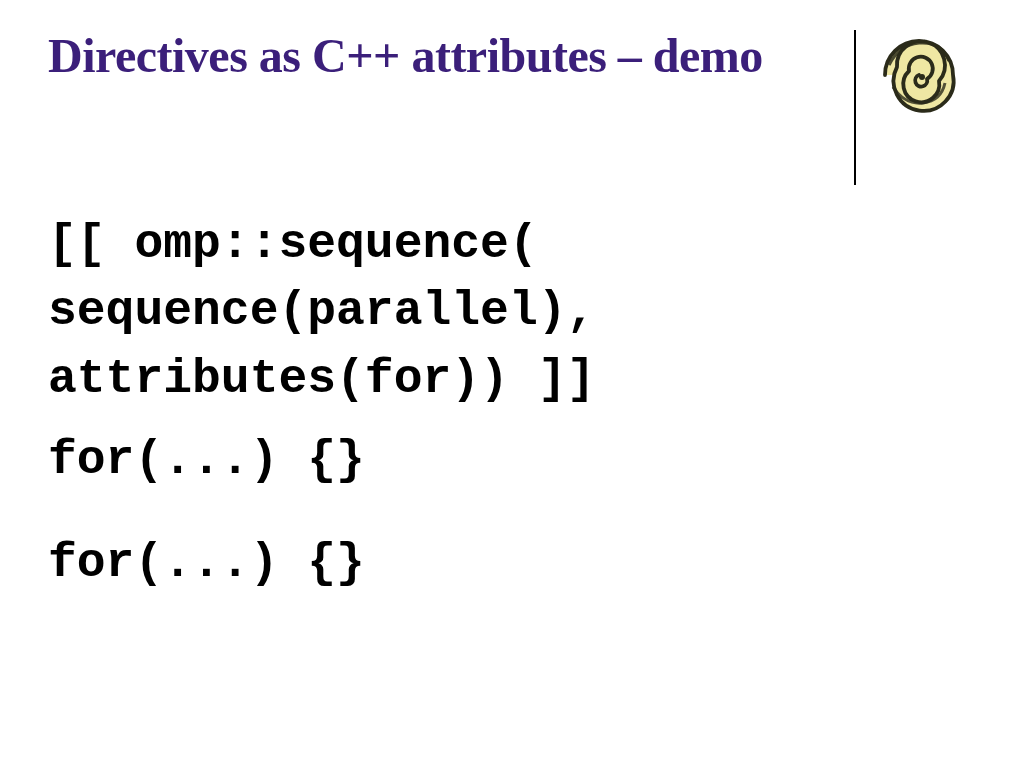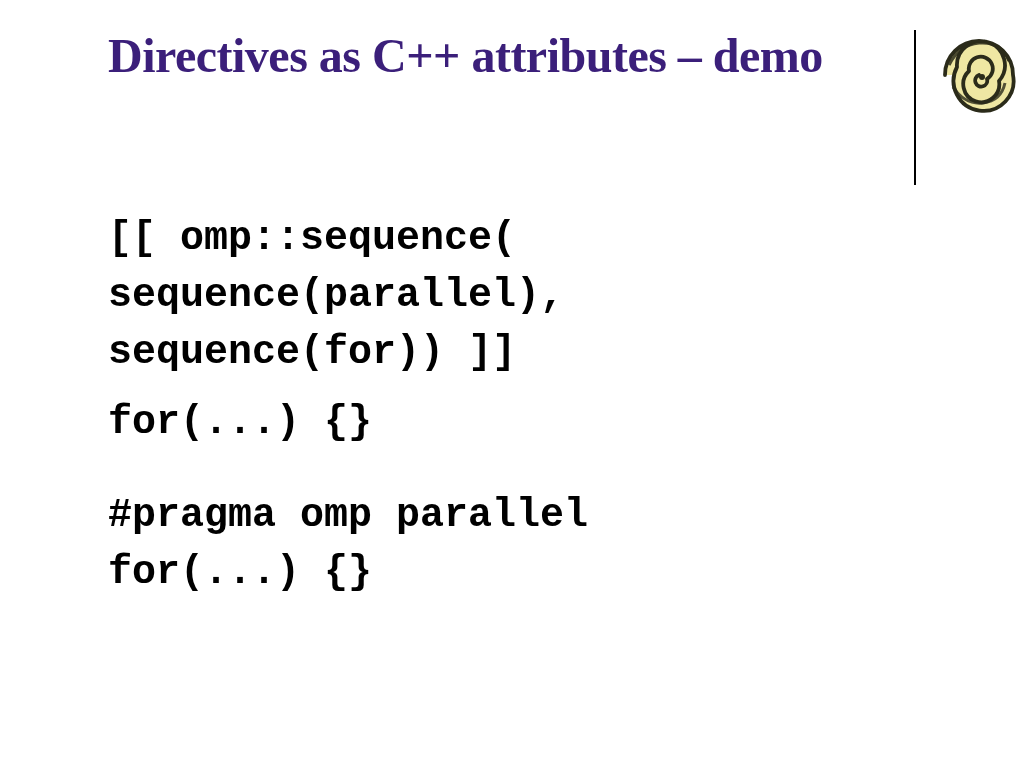--- a/index.html
+++ b/index.html
@@ -9,21 +9,21 @@
     height: 768px;
     background: #ffffff;
     font-family: Georgia, 'Times New Roman', serif;
     overflow: hidden;
   }
   .slide {
     position: relative;
     width: 1024px;
     height: 768px;
     box-sizing: border-box;
-    padding: 28px 80px 40px 108px;
+    padding: 28px 80px 40px 48px;
   }
   .title-area {
     display: flex;
     align-items: flex-start;
     gap: 0;
     margin-bottom: 28px;
   }
   .title {
     font-size: 48px;
     font-weight: 700;
@@ -45,21 +45,21 @@
   .shell-icon {
     flex: 0 0 auto;
     margin-top: 2px;
   }
   .code-block {
     margin-top: 8px;
   }
   .code {
     font-family: "Courier New", Courier, monospace;
     font-weight: 700;
-    font-size: 40px;
+    font-size: 48px;
     line-height: 1.32;
     color: #000;
     white-space: pre;
     margin: 0 0 4px 0;
   }
   .gap {
     height: 28px;
   }
   .gap-small {
     height: 14px;
@@ -89,25 +89,24 @@
           <path d="M -26,12 q 12,18 30,16 q 18,-2 22,-20" fill="none" stroke="#2b2b1a" stroke-width="3.0" opacity="0.8"></path>
           <circle cx="3" cy="2" r="3" fill="#2b2b1a"></circle>
         </g>
       </svg>
     </div>
   </div>
 
   <div class="code-block">
     <p class="code">[[ omp::sequence(</p>
     <p class="code">sequence(parallel),</p>
-    <p class="code">sequence(for)) ]]</p>
+    <p class="code">attributes(for)) ]]</p>
     <div class="gap-small"></div>
     <p class="code">for(...) {}</p>
   </div>
 
   <div class="gap"></div>
 
   <div class="code-block">
-    <p class="code">#pragma omp parallel</p>
     <p class="code">for(...) {}</p>
   </div>
 
 </div>
 
 </body></html>

